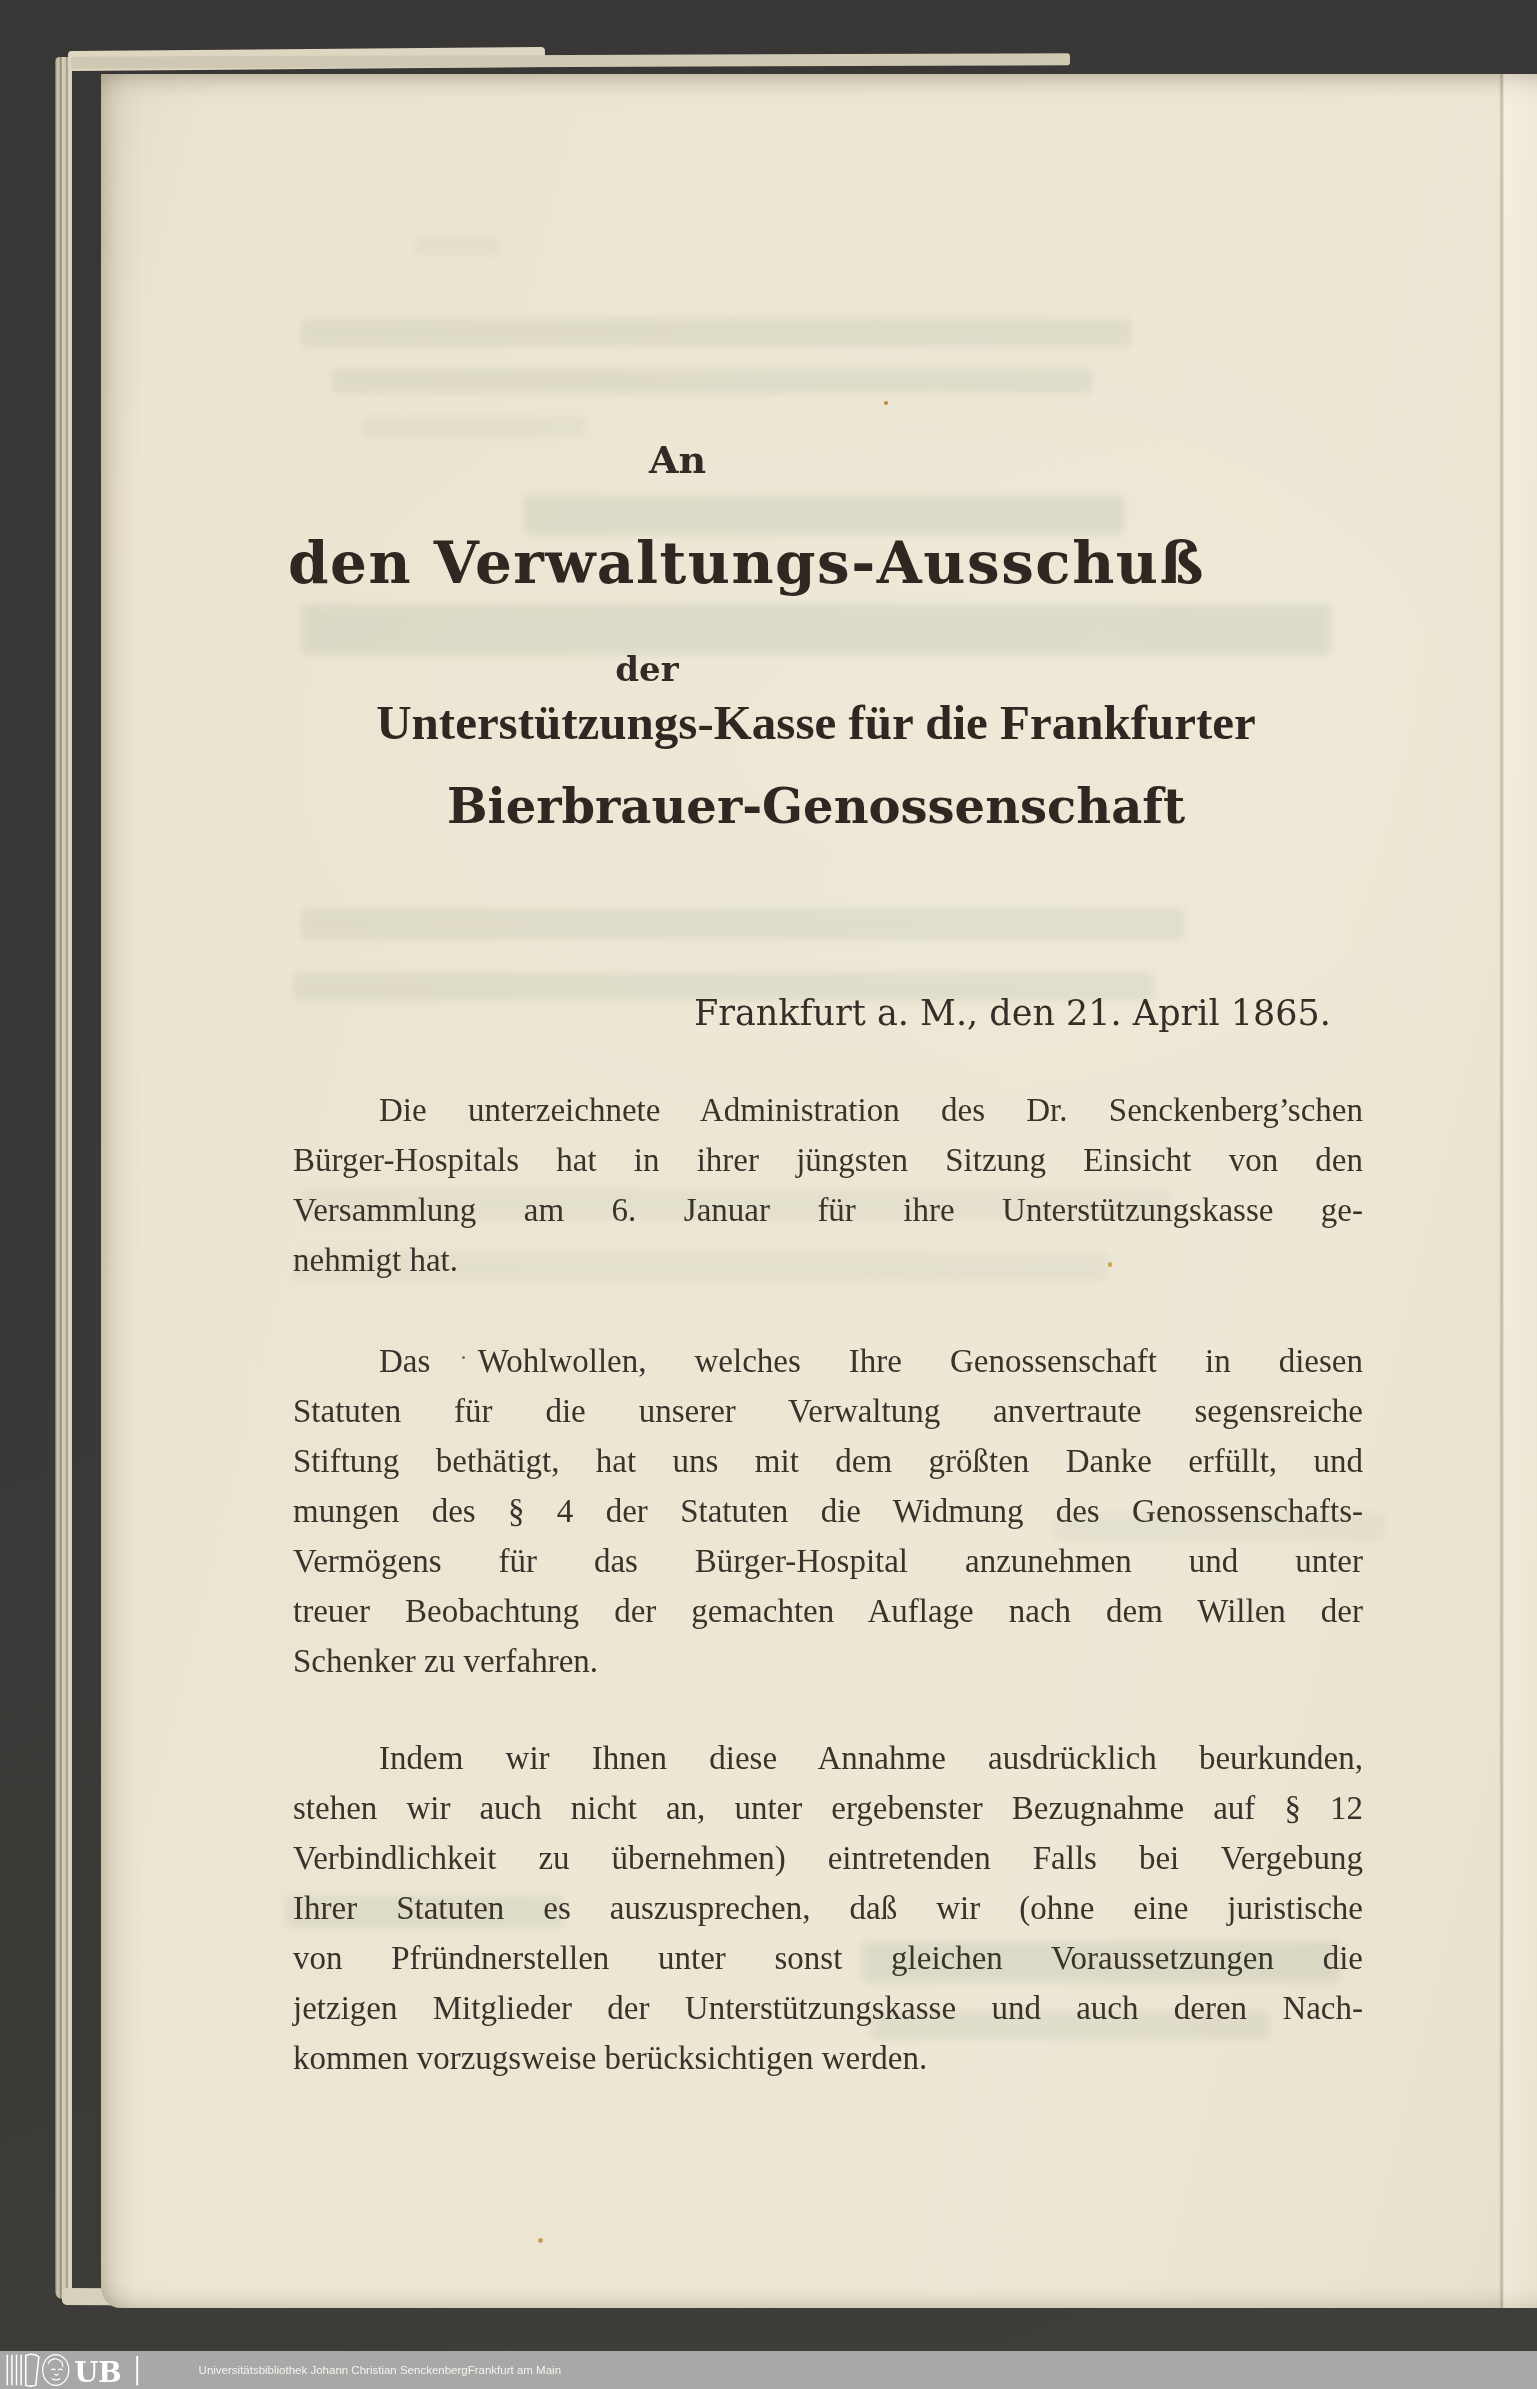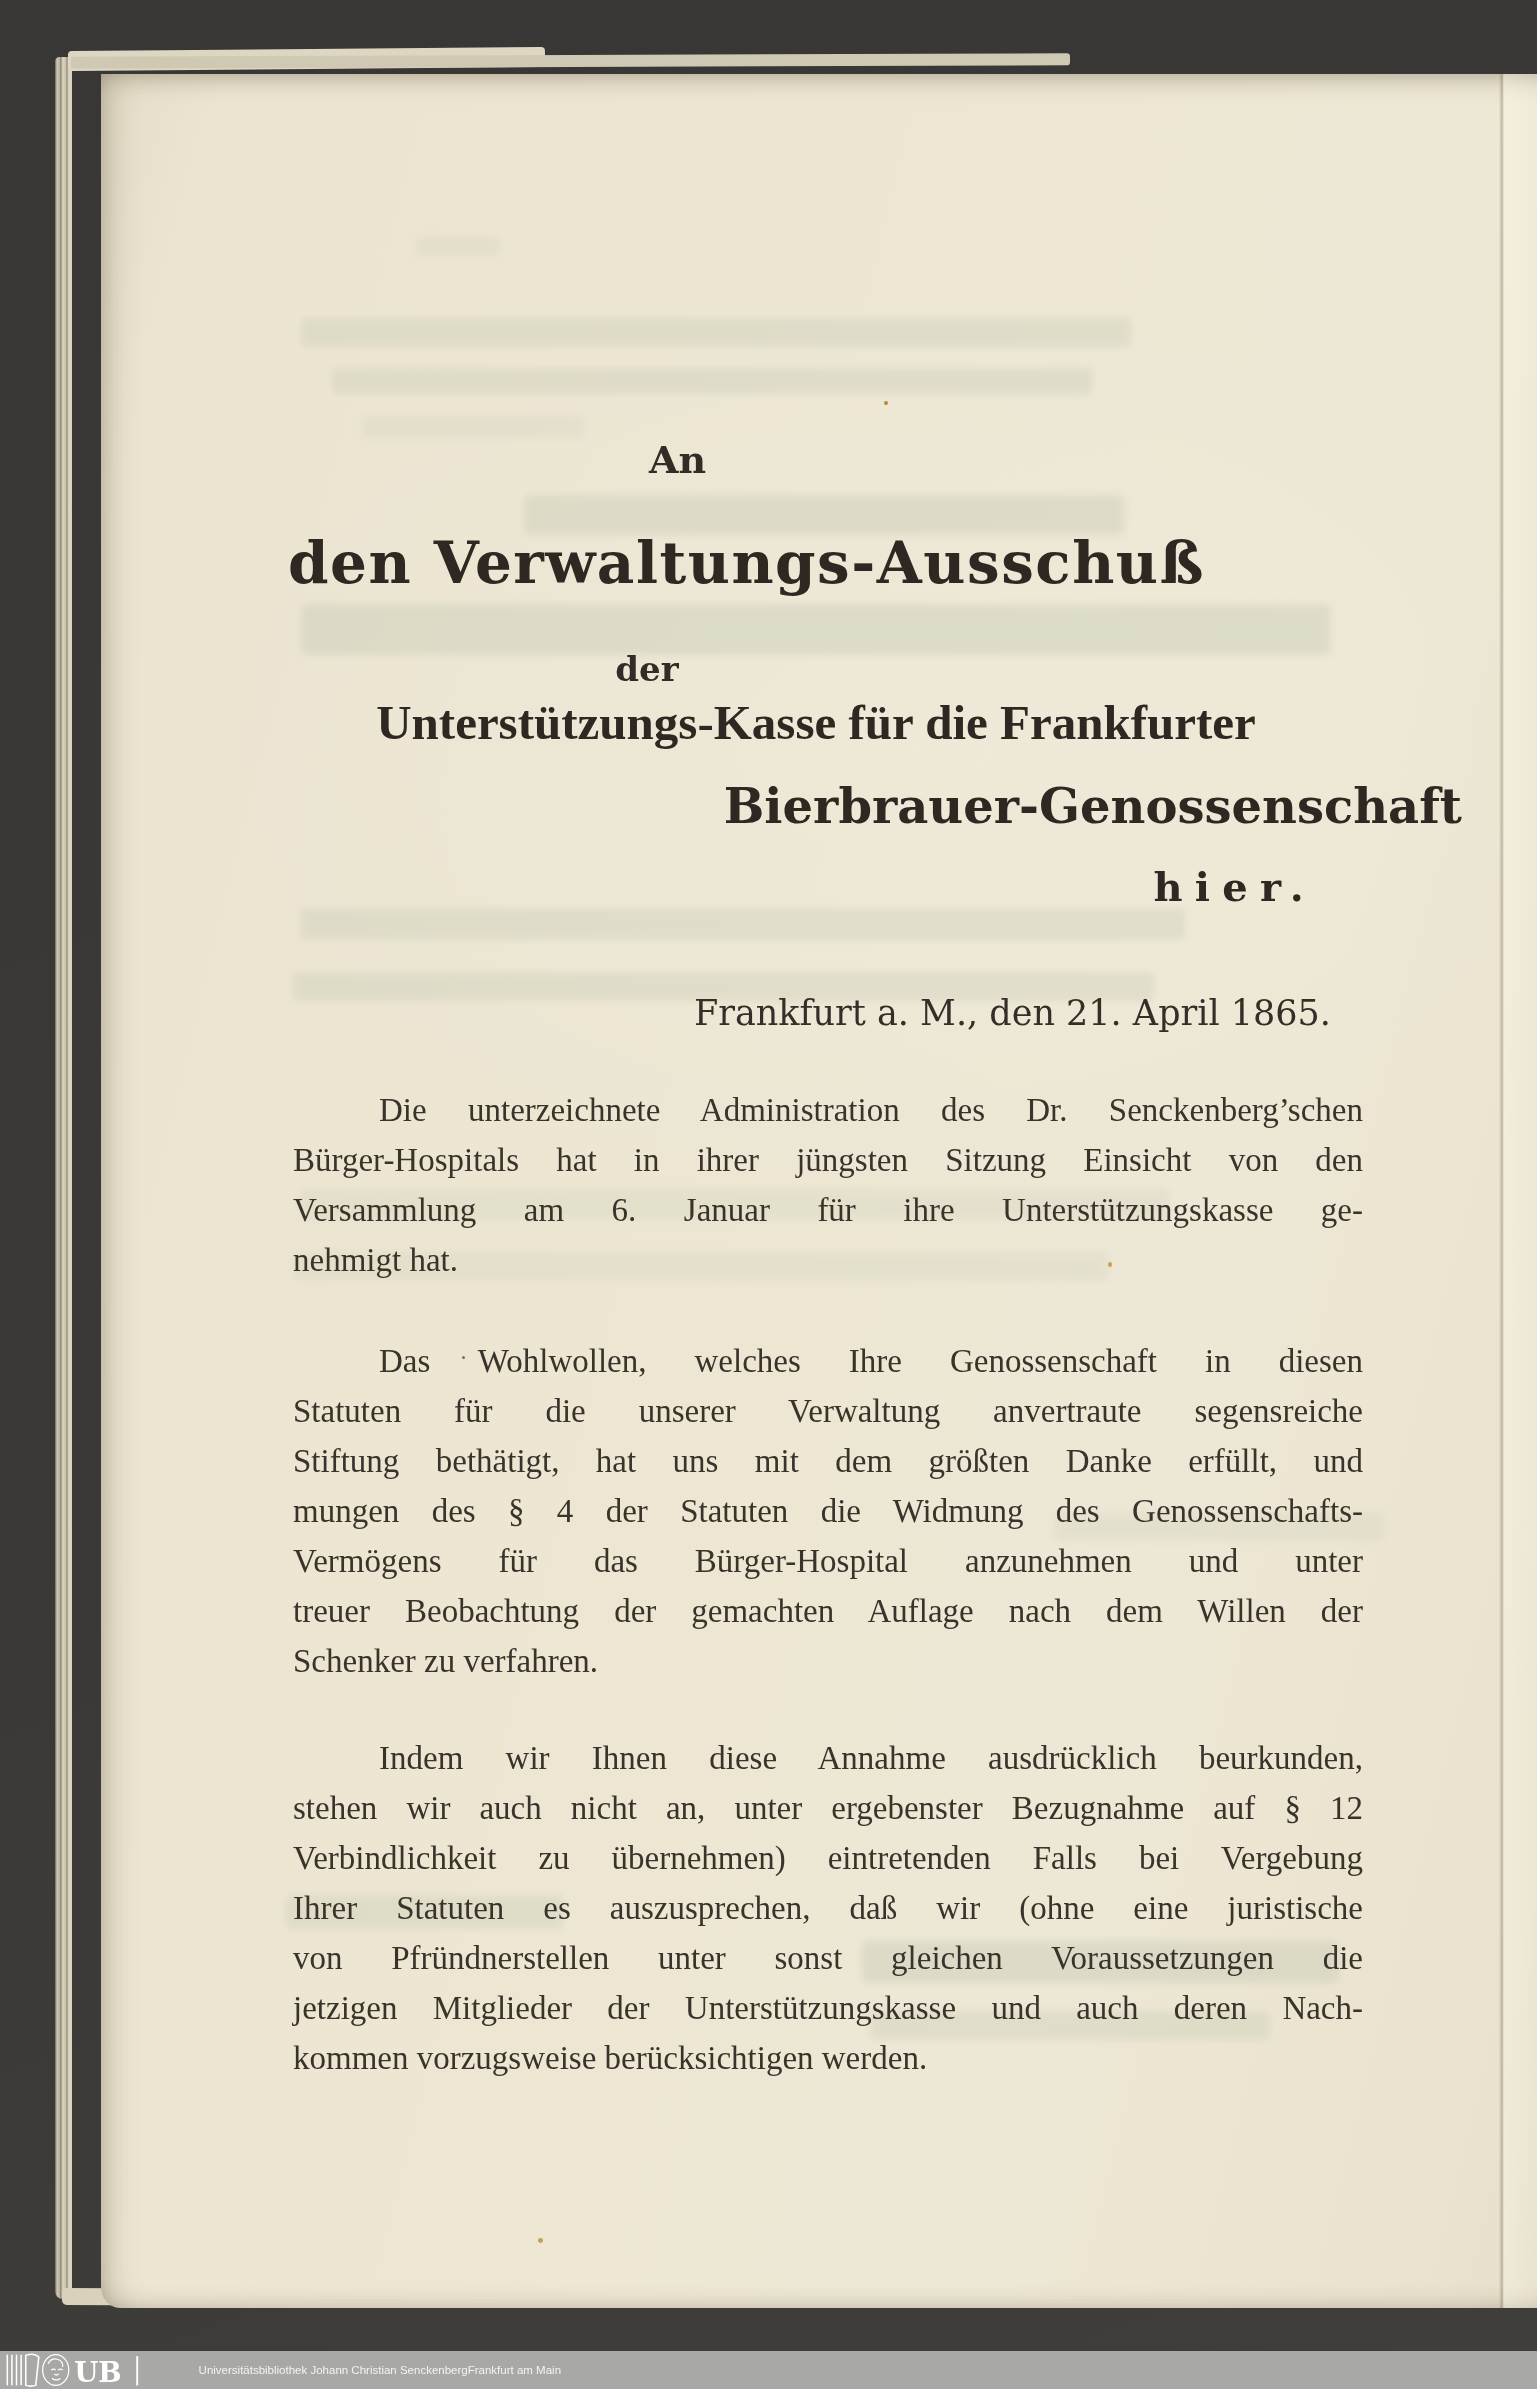--- a/index.html
+++ b/index.html
@@ -67,21 +67,21 @@
   
   .content{position:absolute;left:0;top:0;width:100%;height:100%;color:#37302a;}
   .salutation{position:absolute;left:0;top:363px;width:1153px;text-align:center;
     font-family:"DejaVu Serif",serif;font-weight:bold;font-size:38px;color:#332c26;}
   .recipient-1{position:absolute;left:46px;top:455px;width:1199px;text-align:center;
     font-family:"DejaVu Serif",serif;font-weight:bold;font-size:58px;letter-spacing:1.5px;color:#2f2822;}
   .recipient-con{position:absolute;left:0;top:575px;width:1092px;text-align:center;
     font-family:"DejaVu Serif",serif;font-weight:bold;font-size:34px;color:#332c26;}
   .recipient-2{position:absolute;left:69px;top:620px;width:1292px;text-align:center;
     font-family:Liberation Serif, serif;font-weight:bold;font-size:49px;color:#2f2822;}
-  .recipient-3{position:absolute;left:69px;top:704px;width:1292px;text-align:right;
+  .recipient-3{position:absolute;left:69px;top:704px;width:1292px;text-align:center;
     font-family:"DejaVu Serif",serif;font-weight:bold;font-size:48px;color:#2f2822;}
   .location-note{position:absolute;left:154px;top:789px;width:1061px;text-align:right;
     font-family:"DejaVu Serif",serif;font-weight:bold;font-size:40px;letter-spacing:12.3px;color:#2f2822;}
   .dateline{position:absolute;left:154px;top:919px;width:1076px;text-align:right;padding-right:9.2px;
     font-family:"DejaVu Serif",serif;font-size:35px;color:#352e28;}
 
   .para{position:absolute;left:192px;width:1070px;font-size:33px;line-height:50px;color:#3a332c;}
   .para-1{top:1011px;}
   .para-2{top:1262px;}
   .para-3{top:1659px;}
@@ -129,21 +129,20 @@
     <div class="speck" style="left:1007px;top:1188px;width:3.8px;height:4.6px;background:#d2a04a;"></div>
     <div class="speck" style="left:437px;top:2164px;width:5.4px;height:4.6px;background:#c2a15a;"></div>
     <div class="speck" style="left:361px;top:1282px;width:3.1px;height:3.1px;background:#8a6a3a;"></div>
 
     <div class="content">
       <div class="salutation">An</div>
       <div class="recipient-1">den Verwaltungs-Ausschuß</div>
       <div class="recipient-con">der</div>
       <div class="recipient-2">Unterstützungs-Kasse für die Frankfurter</div>
       <div class="recipient-3">Bierbrauer-Genossenschaft</div>
-      <div class="location-note">hier.</div>
       <div class="dateline">Frankfurt a. M., den 21. April 1865.</div>
       <div class="para para-1">
           <div class="tline">Die unterzeichnete Administration des Dr. Senckenberg’schen</div>
           <div class="tline">Bürger-Hospitals hat in ihrer jüngsten Sitzung Einsicht von den</div>
           <div class="tline">Versammlung am 6. Januar für ihre Unterstützungskasse ge-</div>
           <div class="tline last">nehmigt hat.</div>
         </div>
       <div class="para para-2">
           <div class="tline">Das Wohlwollen, welches Ihre Genossenschaft in diesen</div>
           <div class="tline">Statuten für die unserer Verwaltung anvertraute segensreiche</div>

